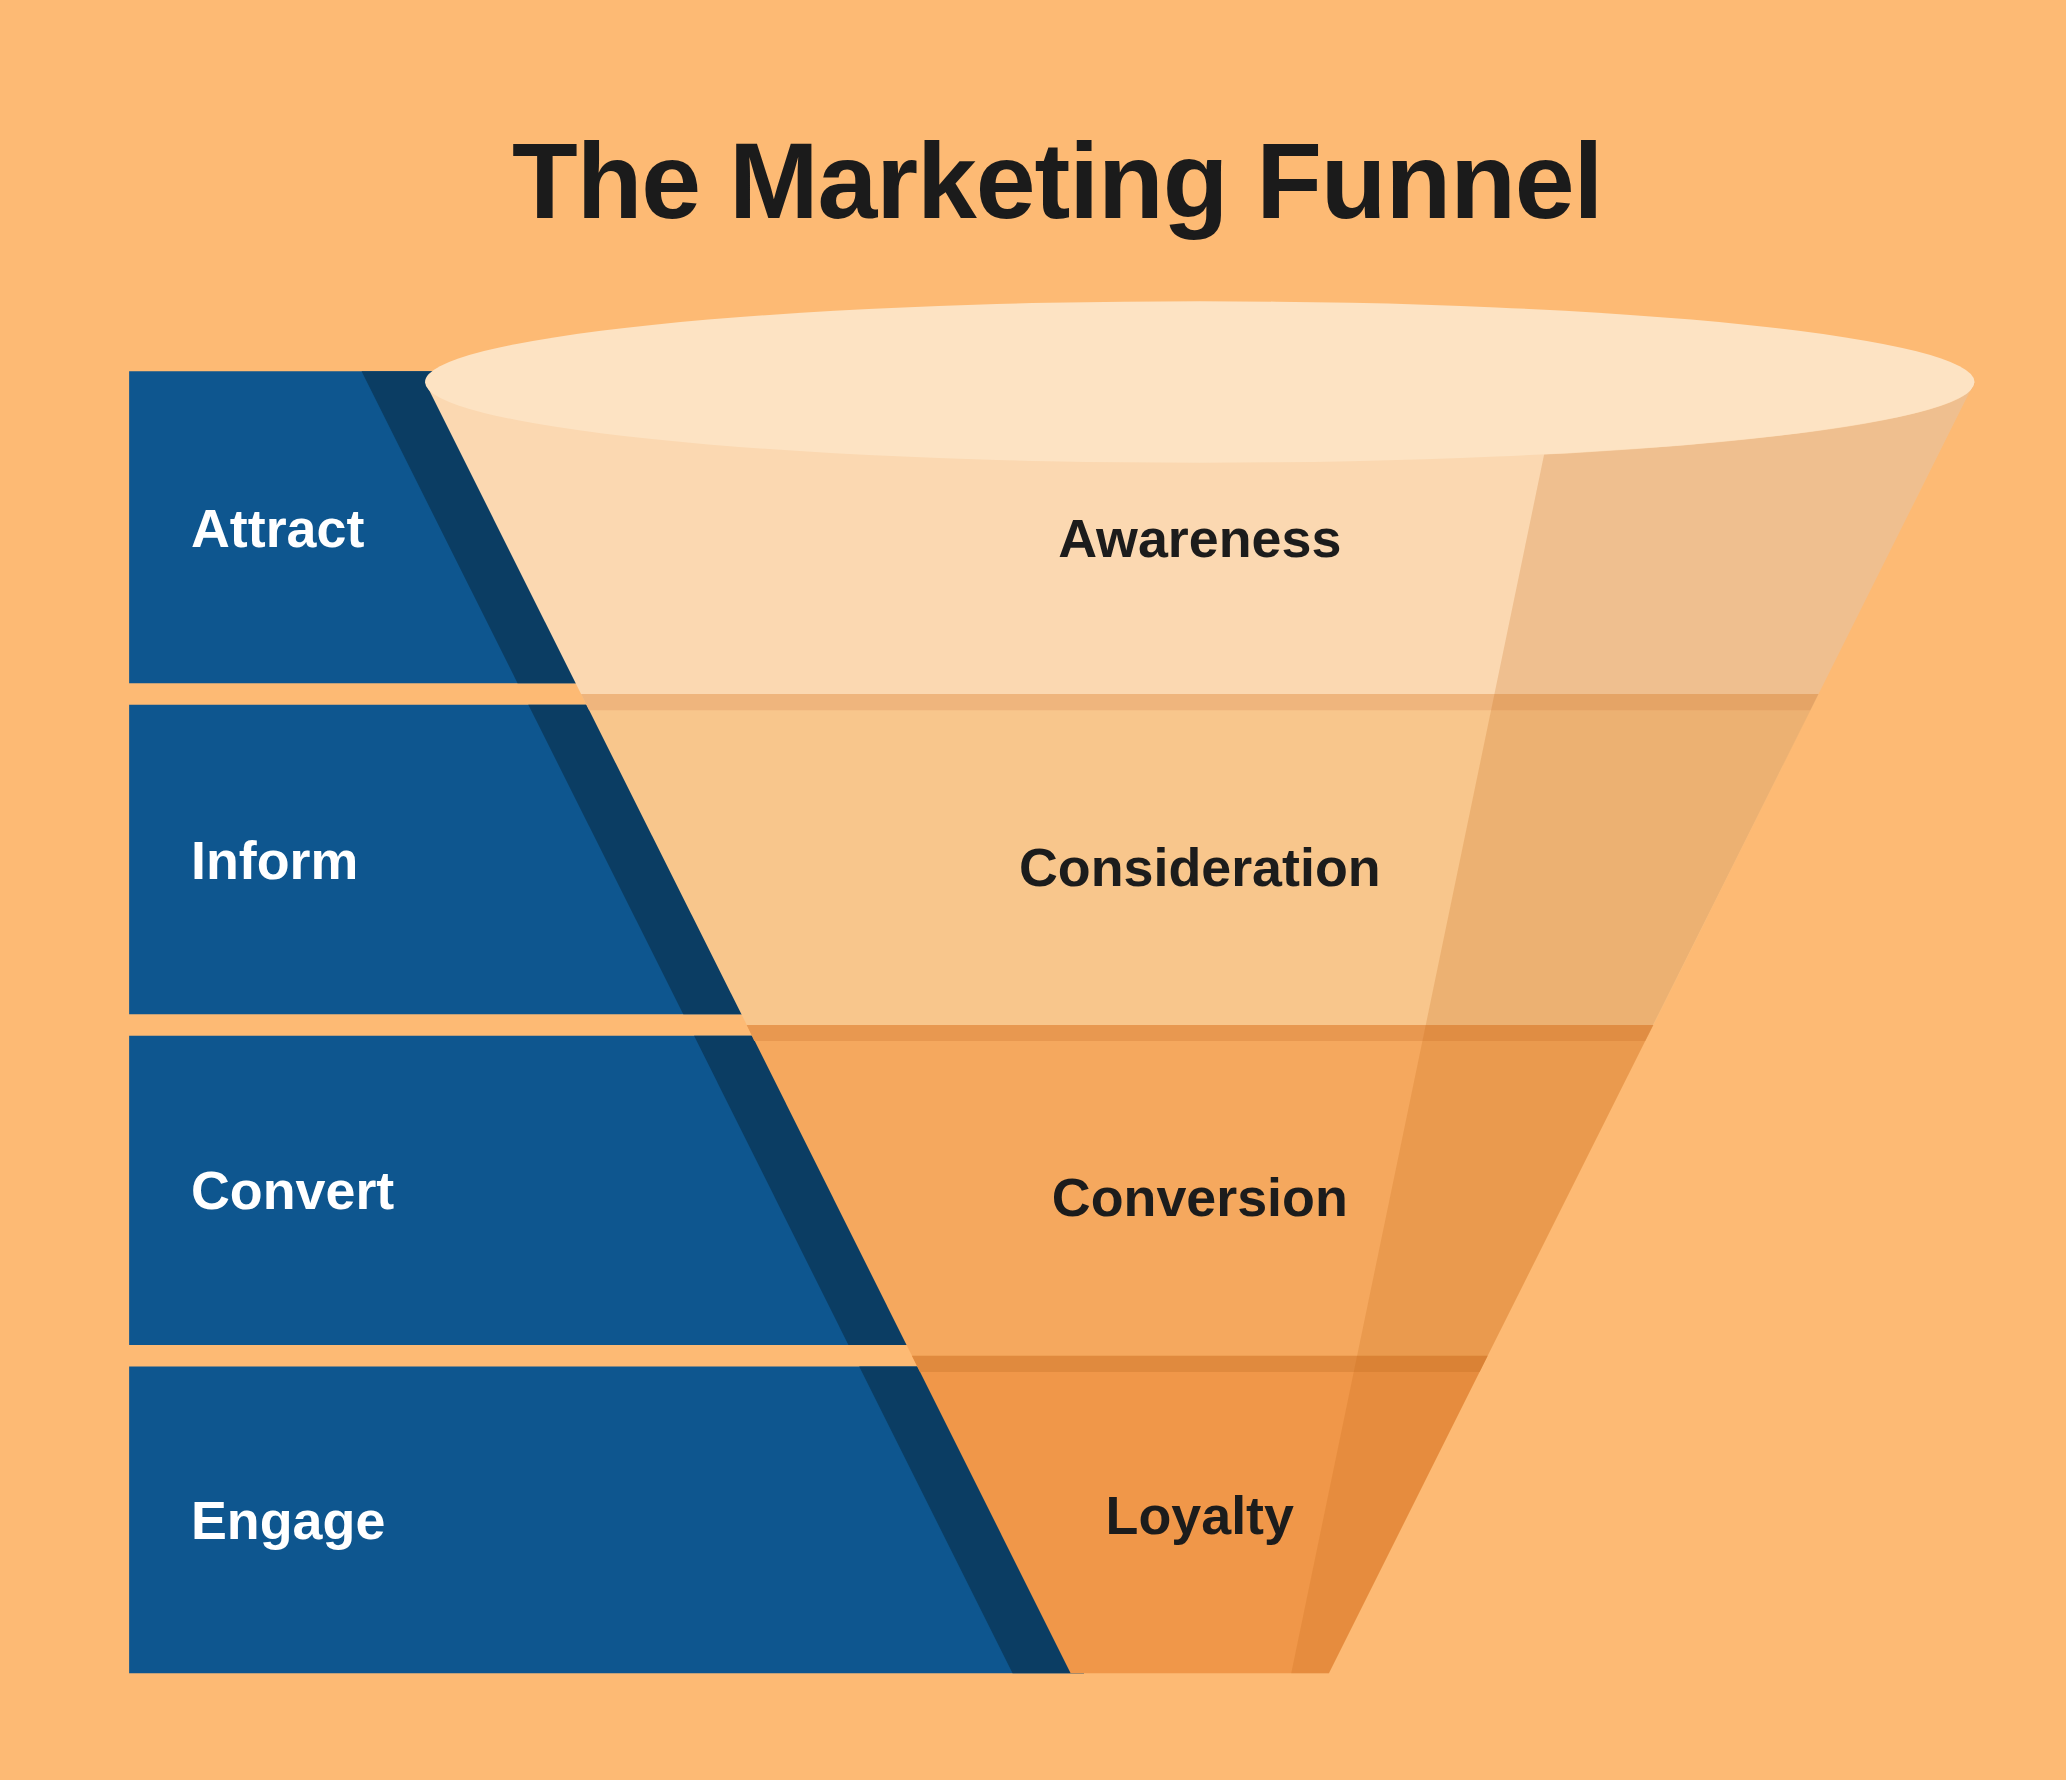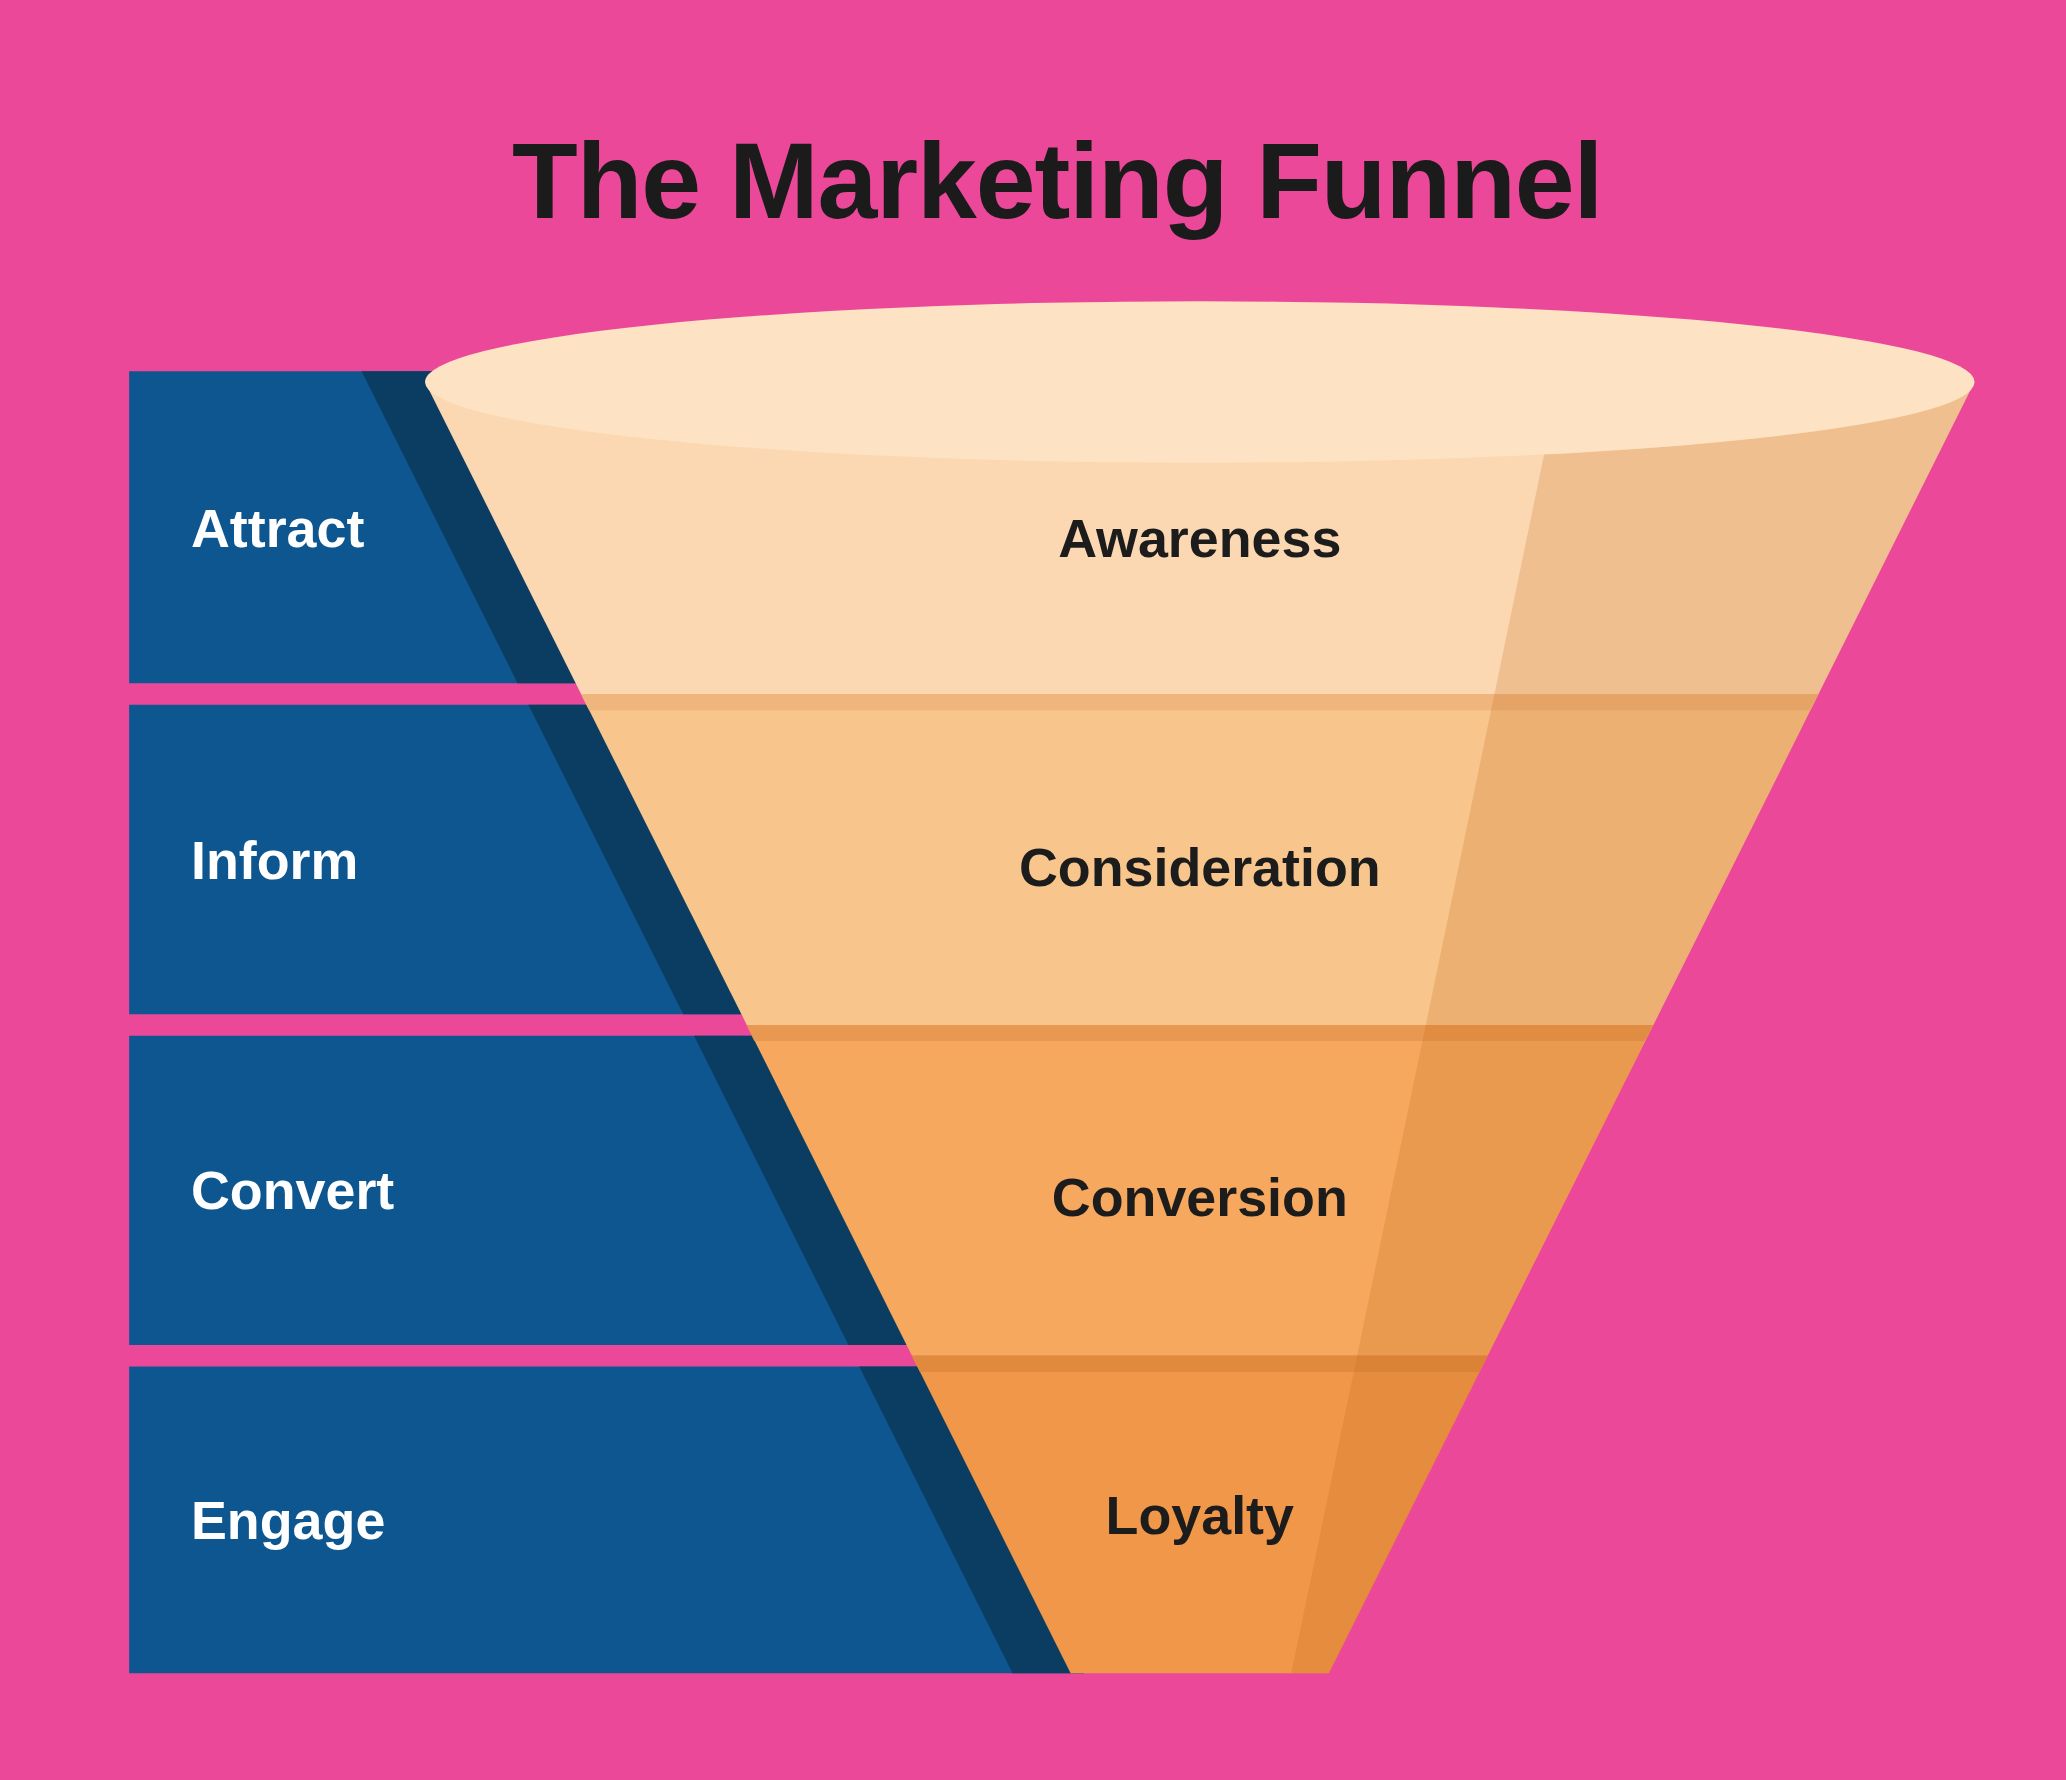--- a/index.html
+++ b/index.html
@@ -2,21 +2,21 @@
 <html style="font-size:8.6px"><head>
 <meta charset="utf-8">
 <style>
   html, body {
     margin: 0;
     padding: 0;
     background: #FFFFFF;
   }
   .diagram-wrap {
     width: 100%;
-    background: #ec4899;
+    background: #fdba74;
   }
   svg {
     display: block;
     width: 100%;
     height: auto;
     font-family: "Liberation Sans", sans-serif;
   }
   .title {
     font-family: "Liberation Sans", sans-serif;
     font-weight: 700;

